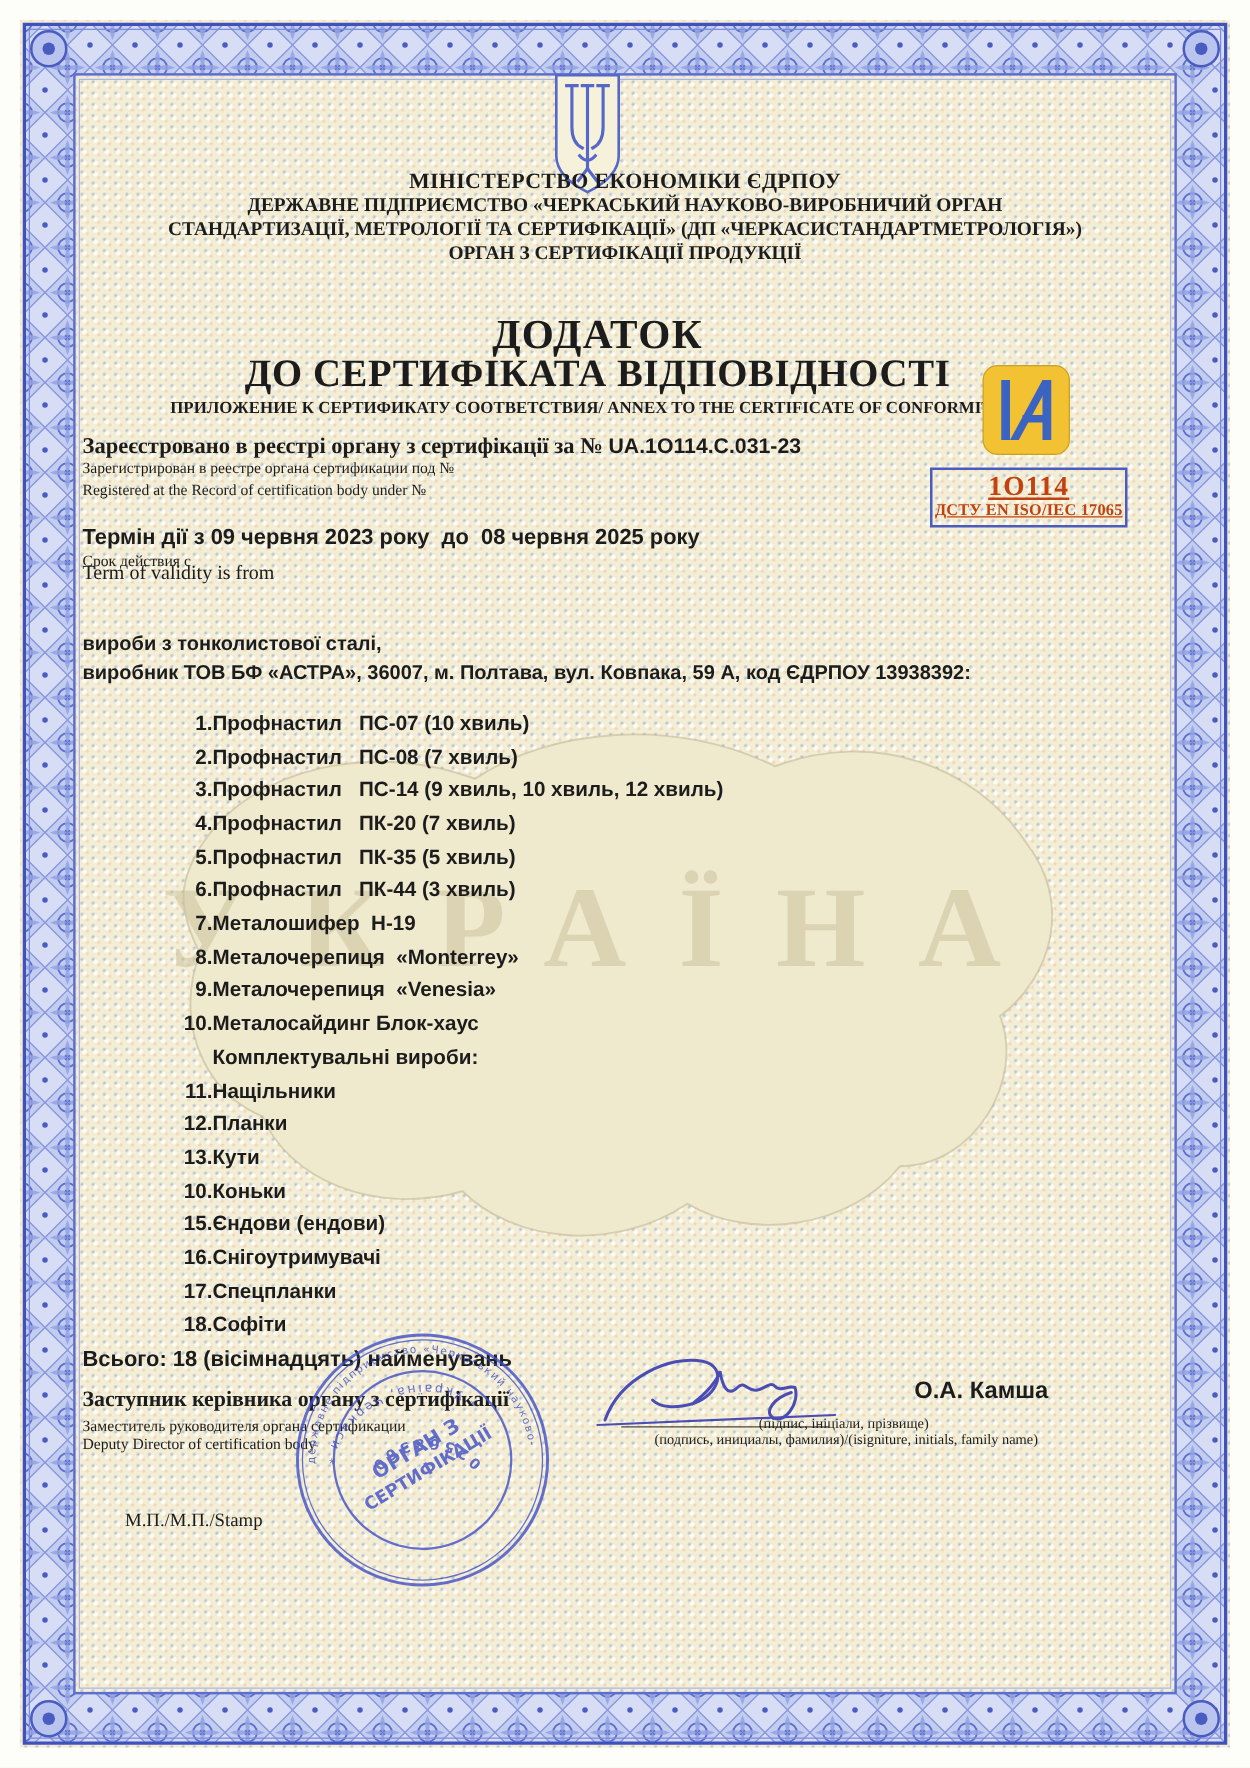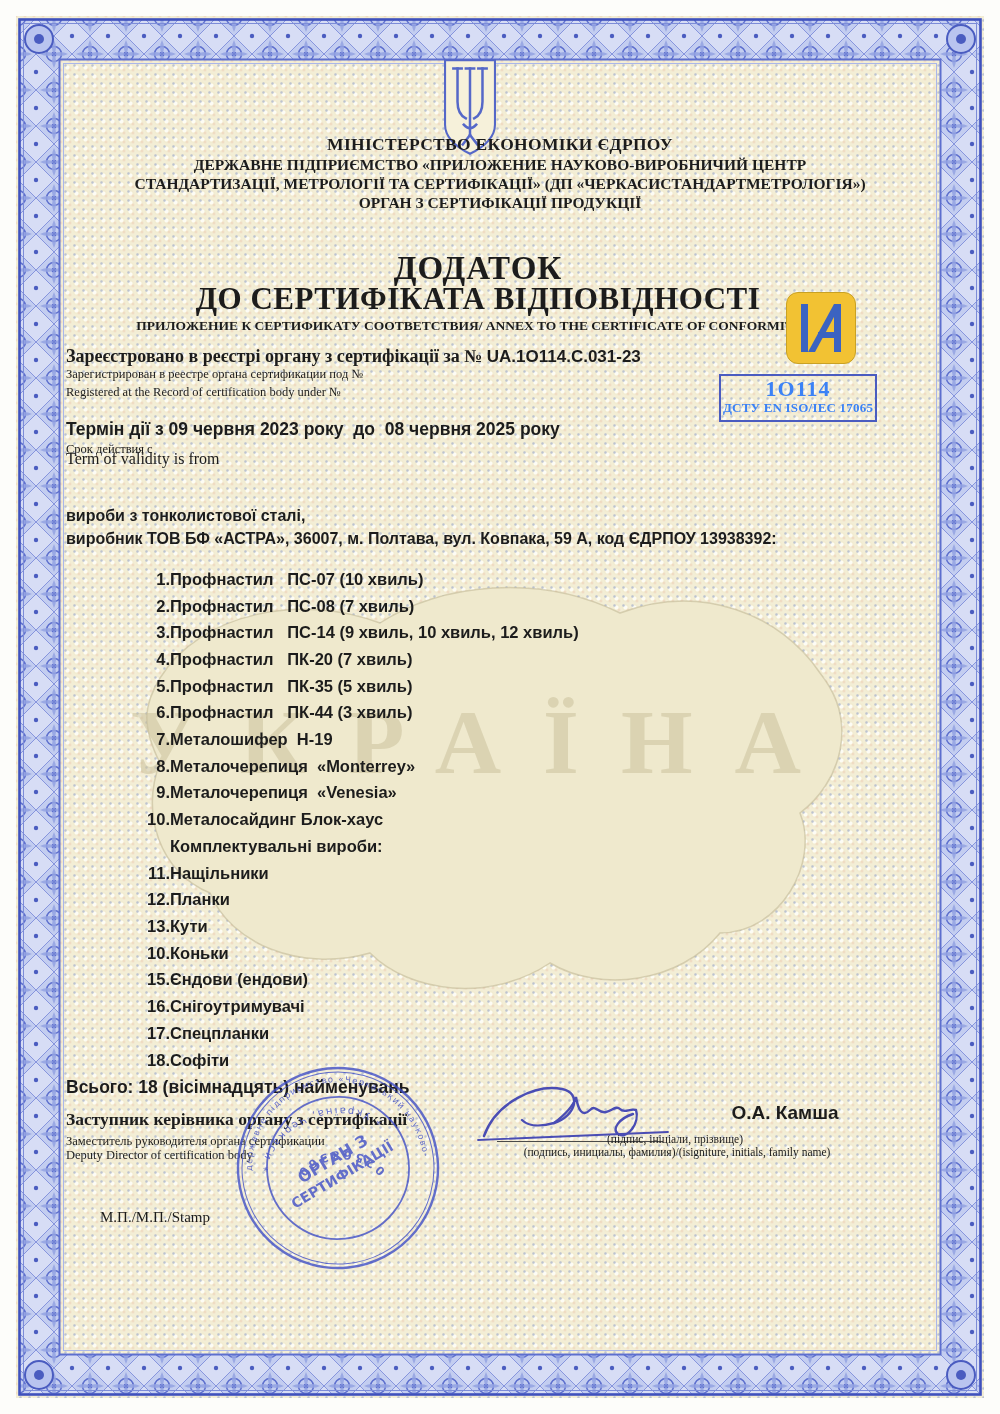--- a/index.html
+++ b/index.html
@@ -28,22 +28,22 @@
   .h2{top:156px;font-size:15.5px;}
   .h3{top:175px;font-size:15.5px;}
   .h4{top:194px;font-size:15.5px;}
   .t1{top:250px;font-size:33px;letter-spacing:1px;width:956px;}
   .t2{top:281px;font-size:31px;letter-spacing:.5px;width:956px;}
   .sub{top:318px;font-size:13.5px;width:940px;}
   .regua{left:66px;top:346px;font-size:18px;}
   .regua .num{font-family:"Liberation Sans",sans-serif;font-weight:bold;font-size:17px;}
   .regru{left:66px;top:367px;font-size:12.5px;}
   .regen{left:66px;top:385px;font-size:12.5px;}
-  .markbox{left:719px;top:374px;width:154px;height:44px;border:2px solid #4a5cc0;
-           text-align:center;color:#3b82f6;}
+  .markbox{left:744px;top:374px;width:154px;height:44px;border:2px solid #4a5cc0;
+           text-align:center;color:#c2410c;text-decoration:underline;}
   .markbox .code{display:block;font-size:22px;line-height:22px;margin-top:2px;letter-spacing:1px;}
   .markbox .std{display:block;font-size:13px;line-height:15px;letter-spacing:.2px;}
   .valua{left:66px;top:419px;font-size:17.5px;}
   .valru{left:66px;top:442px;font-size:12.5px;}
   .valen{left:66px;top:450px;font-size:16px;}
   .prod1{left:66px;top:507px;font-size:16px;}
   .prod2{left:66px;top:530px;font-size:16px;}
   .item-row{position:absolute;left:124px;font-size:16.5px;}
   .item-row .num{display:inline-block;width:46px;}
   .total{left:66px;top:1077px;font-size:17.5px;}
@@ -123,21 +123,21 @@
         <path d="M28,12 V76"></path>
         <path d="M16,12 V44 Q16,56 24,60"></path>
         <path d="M40,12 V44 Q40,56 32,60"></path>
         <path d="M12,12 H20 M36,12 H44 M24,12 H32"></path>
         <path d="M22,66 Q28,73 34,66"></path>
         <path d="M28,76 L21,85 M28,76 L35,85"></path>
       </g>
     </svg>
 
     <div class="abs ctr serifb h1">МІНІСТЕРСТВО ЕКОНОМІКИ ЄДРПОУ</div>
-    <div class="abs ctr serifb h2">ДЕРЖАВНЕ ПІДПРИЄМСТВО «ПРИЛОЖЕНИЕ НАУКОВО-ВИРОБНИЧИЙ ЦЕНТР</div>
+    <div class="abs ctr serifb h2">ДЕРЖАВНЕ ПІДПРИЄМСТВО «ЧЕРКАСЬКИЙ НАУКОВО-ВИРОБНИЧИЙ ОРГАН</div>
     <div class="abs ctr serifb h3">СТАНДАРТИЗАЦІЇ, МЕТРОЛОГІЇ ТА СЕРТИФІКАЦІЇ» (ДП «ЧЕРКАСИСТАНДАРТМЕТРОЛОГІЯ»)</div>
     <div class="abs ctr serifb h4">ОРГАН З СЕРТИФІКАЦІЇ ПРОДУКЦІЇ</div>
 
     <div class="abs ctr serifb t1">ДОДАТОК</div>
     <div class="abs ctr serifb t2">ДО СЕРТИФІКАТА ВІДПОВІДНОСТІ</div>
     <div class="abs ctr serifb sub">ПРИЛОЖЕНИЕ К СЕРТИФИКАТУ СООТВЕТСТВИЯ/ ANNEX TO THE CERTIFICATE OF CONFORMITY</div>
 
     <div class="abs serifb regua"><span>Зареєстровано в реєстрі органу з сертифікації за № </span><span class="num">UA.1О114.С.031-23</span></div>
     <div class="abs serif regru">Зарегистрирован в реестре органа сертификации под №</div>
     <div class="abs serif regen">Registered at the Record of certification body under №</div>

